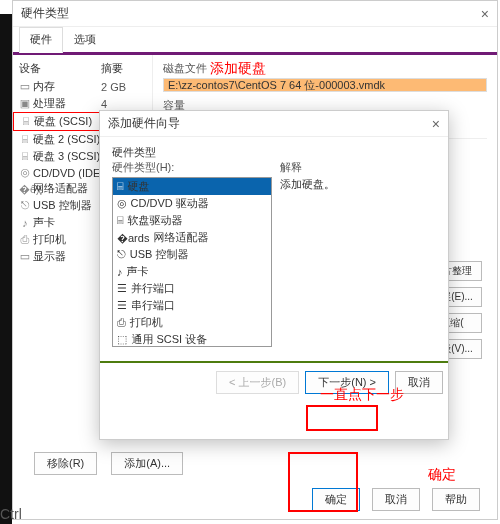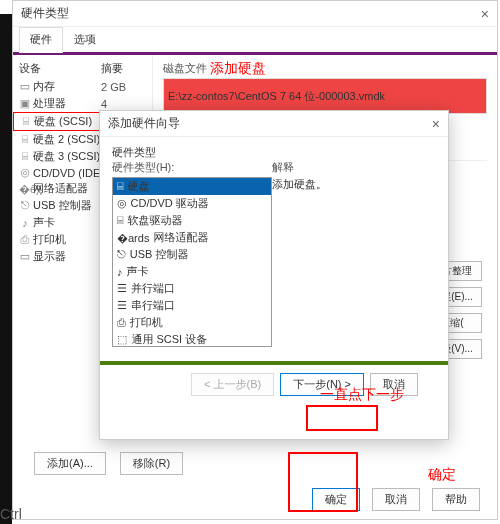--- a/index.html
+++ b/index.html
@@ -15,34 +15,34 @@
 .lcol{width:140px;border-right:1px solid #eee;padding:4px 0}
 .hdr{display:flex;font-size:11px;color:#555;padding:2px 6px}
 .hdr .c1{width:82px}
 .row{display:flex;padding:1px 6px;align-items:center}
 .row .ic{width:12px;text-align:center;color:#888;margin-right:2px}
 .row .c1{width:68px;white-space:nowrap;overflow:hidden}
 .row .c2{color:#555}
 .row.sel{border:1px solid red}
 .rcol{flex:1;padding:6px 10px}
 .lbl{color:#555;margin-bottom:2px}
-.field{border:1px solid #ddd;background:#ef4444;padding:11px 4px;width:100%;margin-bottom:6px}
+.field{border:1px solid #ddd;background:#fdba74;padding:0 4px;width:100%;margin-bottom:6px}
 .anno{position:absolute;color:red;font-size:14px;pointer-events:none}
 .btn{display:inline-block;border:1px solid #bbb;background:#fdfdfd;padding:3px 12px;margin:0 3px;cursor:pointer;font-size:11px}
 .btn.primary{border:1px solid #0078d4}
 .redbox{position:absolute;border:2px solid red;pointer-events:none}
 .wizard{left:99px;top:110px;width:350px;height:330px;box-shadow:0 4px 18px rgba(0,0,0,.25)}
 .wbody{padding:8px 12px}
 .wsub{color:#666;margin:2px 0 8px 12px}
-.wcols{display:flex;gap:0}
+.wcols{display:flex;gap:8px}
 .listbox{border:1px solid #999;width:160px;height:170px;overflow:auto;background:#fff}
 .li{display:flex;align-items:center;padding:1px 4px;gap:4px}
 .li.sel{background:#0a64ad;color:#fff}
 .li.sel .ic{color:#fff}
-.btnrow{display:flex;justify-content:flex-end;padding:8px 27px;border-top:4px solid #4d7c0f;margin-top:6px}
+.btnrow{display:flex;justify-content:flex-end;padding:8px 2px;border-top:2px solid #4d7c0f;margin-top:6px}
 .rbuttons{padding:4px 8px;border-bottom:1px solid #eee;font-size:11px}
 .bottombar{position:absolute;left:18px;bottom:44px;display:flex;gap:8px}
 .finalbar{position:absolute;right:14px;bottom:8px;display:flex;gap:6px}
 .leftedge{position:absolute;left:0;top:14px;bottom:0;width:12px;background:#111}
 .crop{position:absolute;left:0;bottom:2px;font-size:14px;color:#555}
 .side-stack{position:absolute;right:18px;top:260px;width:60px;display:flex;flex-direction:column;gap:6px}
 .side-stack .btn{width:60px;text-align:center;padding:2px 0;font-size:10px}
 </style>
 </head>
 <body>
@@ -131,22 +131,22 @@
       <div class="lbl" style="text-align:right">盘实用工具。</div>
     </div>
   </div>
   <div class="side-stack">
     <span class="btn">碎片整理</span>
     <span class="btn">扩展(E)...</span>
     <span class="btn">压缩(</span>
     <span class="btn">高级(V)...</span>
   </div>
   <div class="bottombar">
+    <span class="btn">移除(R)</span>
     <span class="btn">添加(A)...</span>
-    <span class="btn">移除(R)</span>
   </div>
   <div class="finalbar">
     <span class="btn primary">确定</span>
     <span class="btn">取消</span>
     <span class="btn">帮助</span>
   </div>
 </div>
 
 <div class="win wizard">
   <div class="titlebar">

